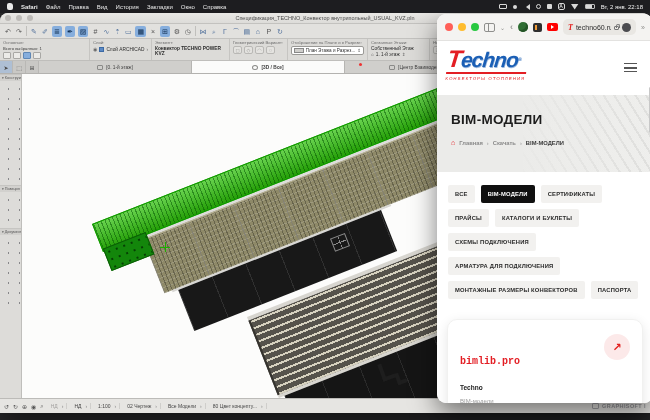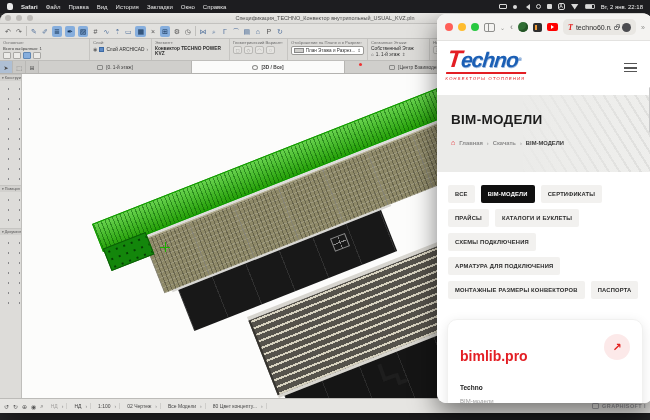--- a/index.html
+++ b/index.html
@@ -132,21 +132,21 @@
   .crumbs .home{color:#e31e24;font-size:7px;line-height:6px;}
   .crumbs .sep{color:#aaa;}
   .crumbs .last{color:#3c3c3c;}
   
   .chips{padding:13px 11px 6px;display:flex;flex-wrap:wrap;gap:6px;}
   .chip{font-size:5.8px;font-weight:bold;letter-spacing:.2px;color:#2a2a2a;background:#f2f1ef;padding:6px 7px;border-radius:2px;white-space:nowrap;}
   .chip.active{background:#101010;color:#fff;}
   
   .card{margin:14px 10px 0;height:100px;background:#fff;border:1px solid #f1f1f0;border-radius:10px;box-shadow:0 3px 12px rgba(0,0,0,.10);position:relative;}
   .card .linkbtn{position:absolute;right:12px;top:14px;width:26px;height:26px;border-radius:50%;background:#fce9e9;display:flex;align-items:center;justify-content:center;color:#e3201f;font-size:11px;font-weight:bold;}
-  .card .site{position:absolute;left:12px;top:28px;font-size:14px;font-weight:800;color:#e31e24;}
+  .card .site{position:absolute;left:12px;top:36px;font-size:10px;font-weight:800;color:#e31e24;font-family:Liberation Mono, monospace;}
   .card .brandname{position:absolute;left:12px;top:64px;font-size:6.5px;font-weight:bold;color:#1a1a1a;}
   .card .desc{position:absolute;left:12px;top:78px;font-size:6px;color:#9a9a9a;}
   .scrollthumb{position:absolute;right:1px;top:46px;width:3px;height:46px;background:#c8c8c8;border-radius:2px;}
 </style>
 </head>
 <body>
 
 <div class="screen">
 
   <div class="menubar">

